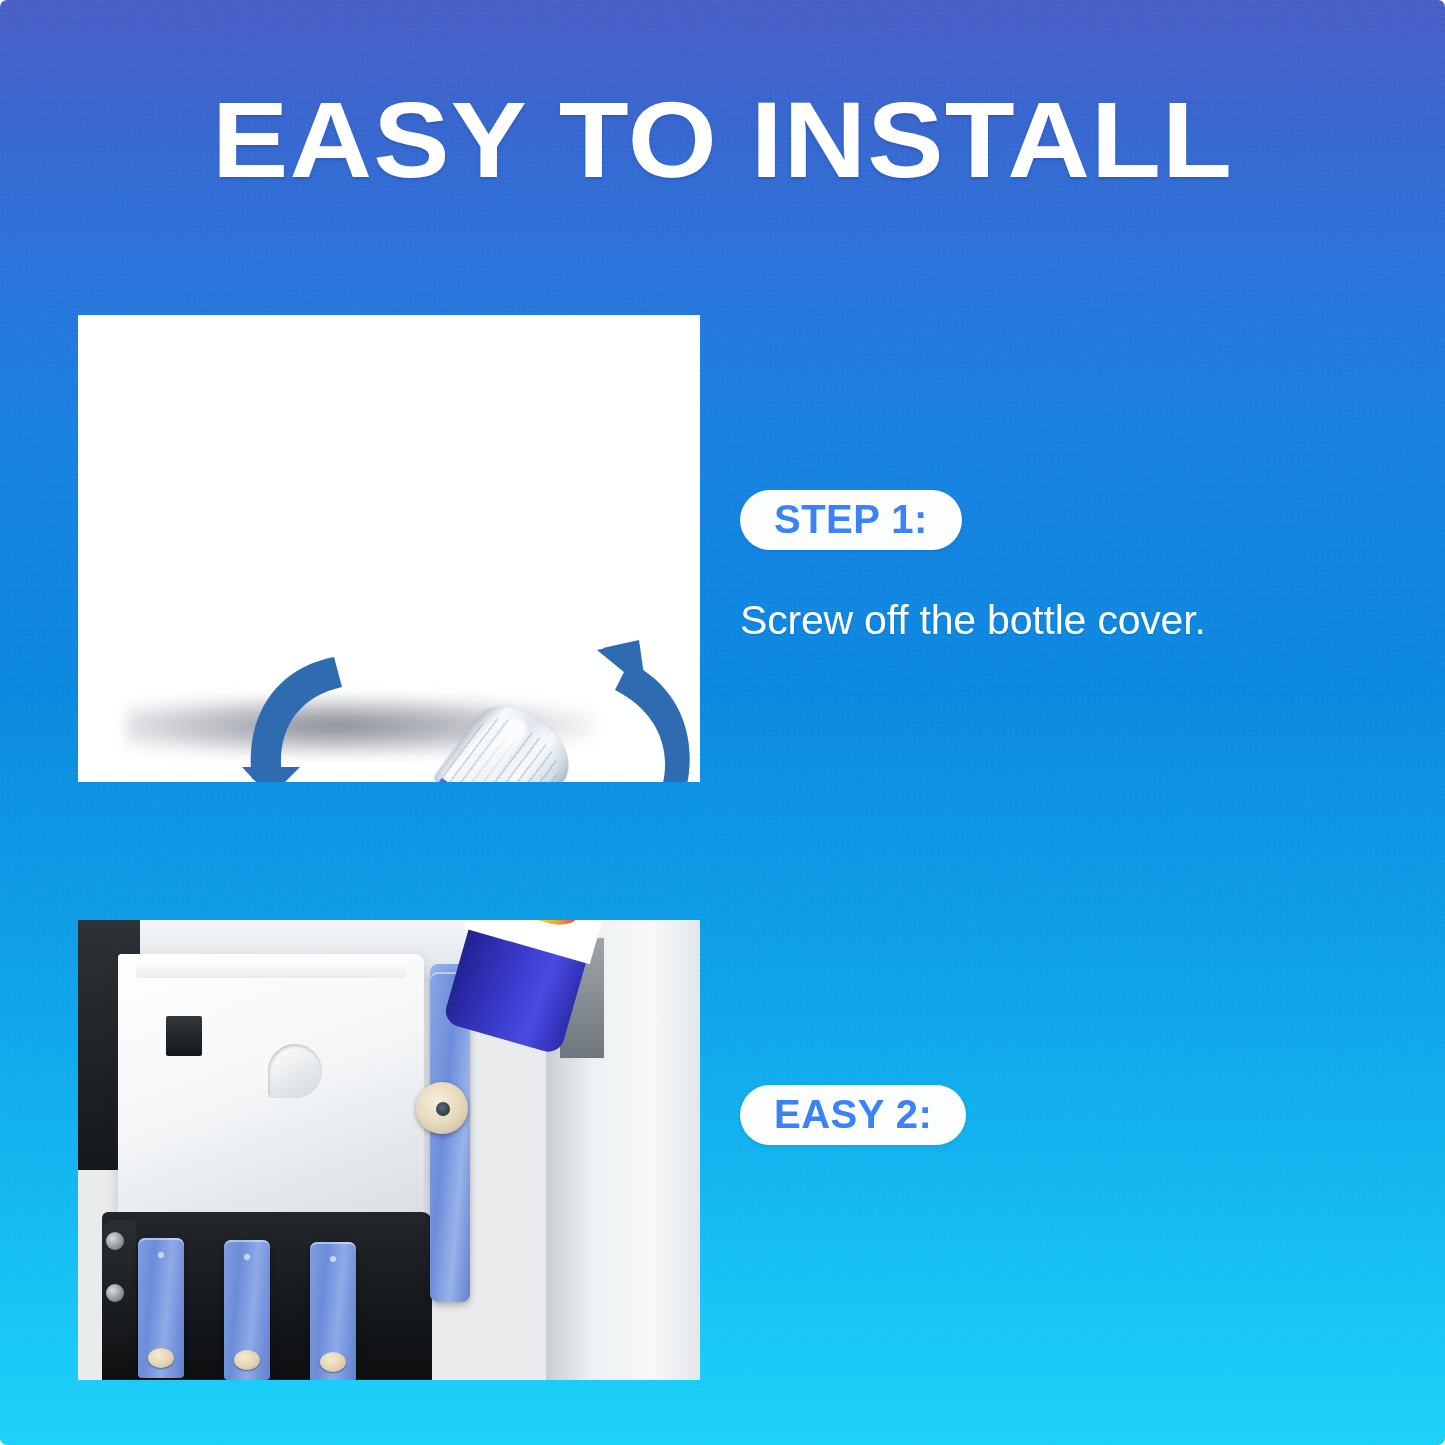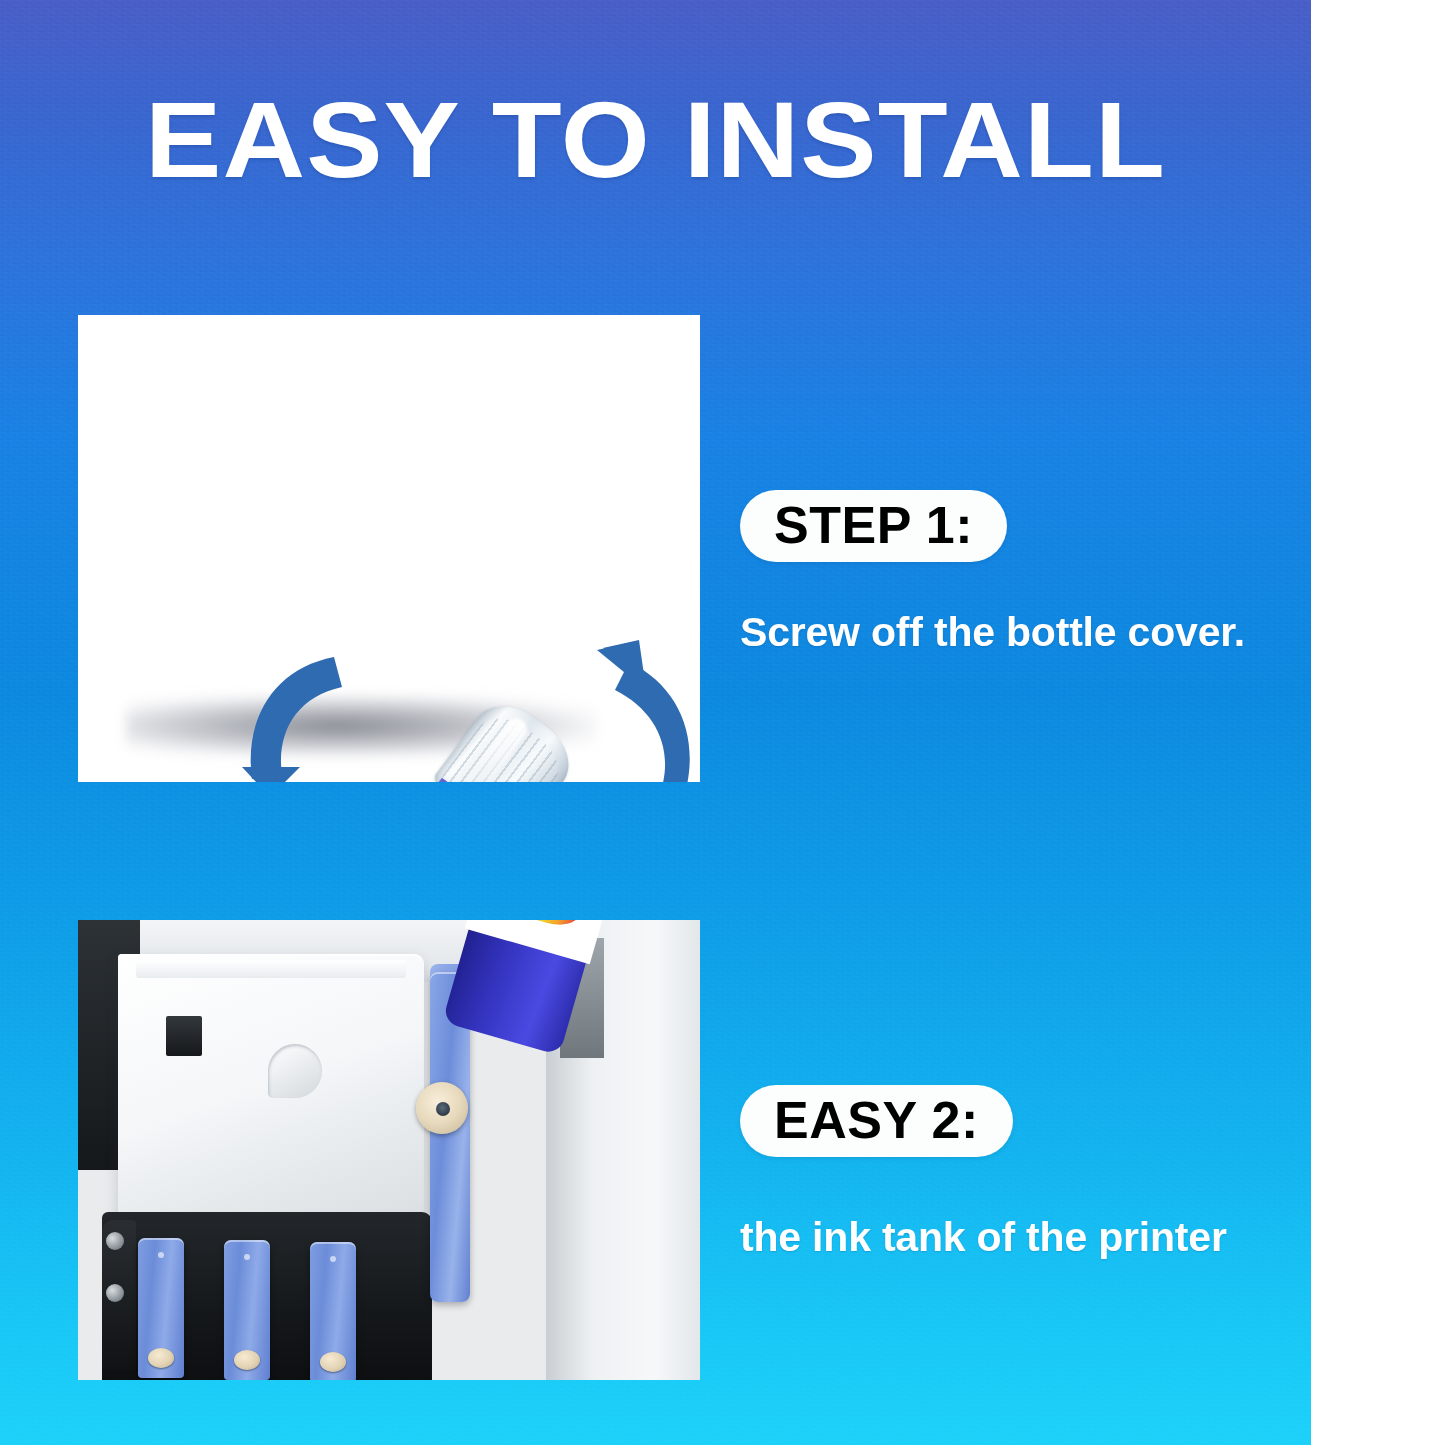--- a/index.html
+++ b/index.html
@@ -7,34 +7,35 @@
 
   html, body {
     width: 1445px;
     height: 1445px;
     overflow: hidden;
     font-family: "Liberation Sans", sans-serif;
   }
 
   #poster {
     position: relative;
-    width: 1311px;
+    width: 1445px;
     height: 1445px;
     background:
       linear-gradient(180deg,
         #4a5fc8 0%,
         #3a67cf 8%,
         #2d74dc 18%,
         #1a82e4 30%,
         #0d8ae0 48%,
         #0f9ee8 64%,
         #14b4f0 80%,
         #19c8f6 92%,
         #1dd2fa 100%);
     overflow: hidden;
+    border-radius: 7px;
   }
 
   
   #poster::before {
     content: "";
     position: absolute;
     inset: 0;
     pointer-events: none;
     opacity: .30;
     background-image:
@@ -272,33 +273,33 @@
   
   .step-block { position: absolute; z-index: 6; }
   #step1-block { left: 740px; top: 490px; width: 640px; }
   #step2-block { left: 740px; top: 1085px; width: 640px; }
 
   .step-pill {
     display: inline-block;
     padding: 9px 34px 11px 34px;
     background: #fbfefd;
     border-radius: 40px;
-    color: #000000;
-    font-size: 52px;
+    color: #3b82f6;
+    font-size: 40px;
     font-weight: bold;
     letter-spacing: .5px;
     line-height: 1;
     box-shadow: 0 2px 4px rgba(0,50,100,.12);
   }
 
   .step-desc {
     margin-top: 44px;
     color: #ffffff;
     font-size: 41px;
-    font-weight: bold;
+    font-weight: normal;
     line-height: 53px;
     letter-spacing: -.2px;
     text-shadow: 0 1px 2px rgba(0,50,110,.2);
   }
   #step2-block .step-desc { margin-top: 54px; }
 </style>
 </head>
 <body>
 
 <div id="poster">
@@ -390,17 +391,16 @@
   </div>
 
   <div class="step-block" id="step1-block">
     <div class="step-pill">STEP 1:</div>
     <div class="step-desc">Screw off the bottle cover.</div>
   </div>
 
   <div class="step-block" id="step2-block">
     <div class="step-pill">EASY 2:</div>
     <div class="step-desc">
-      <div>the ink tank of the printer</div>
     </div>
   </div>
 
 </div>
 
 </body></html>

